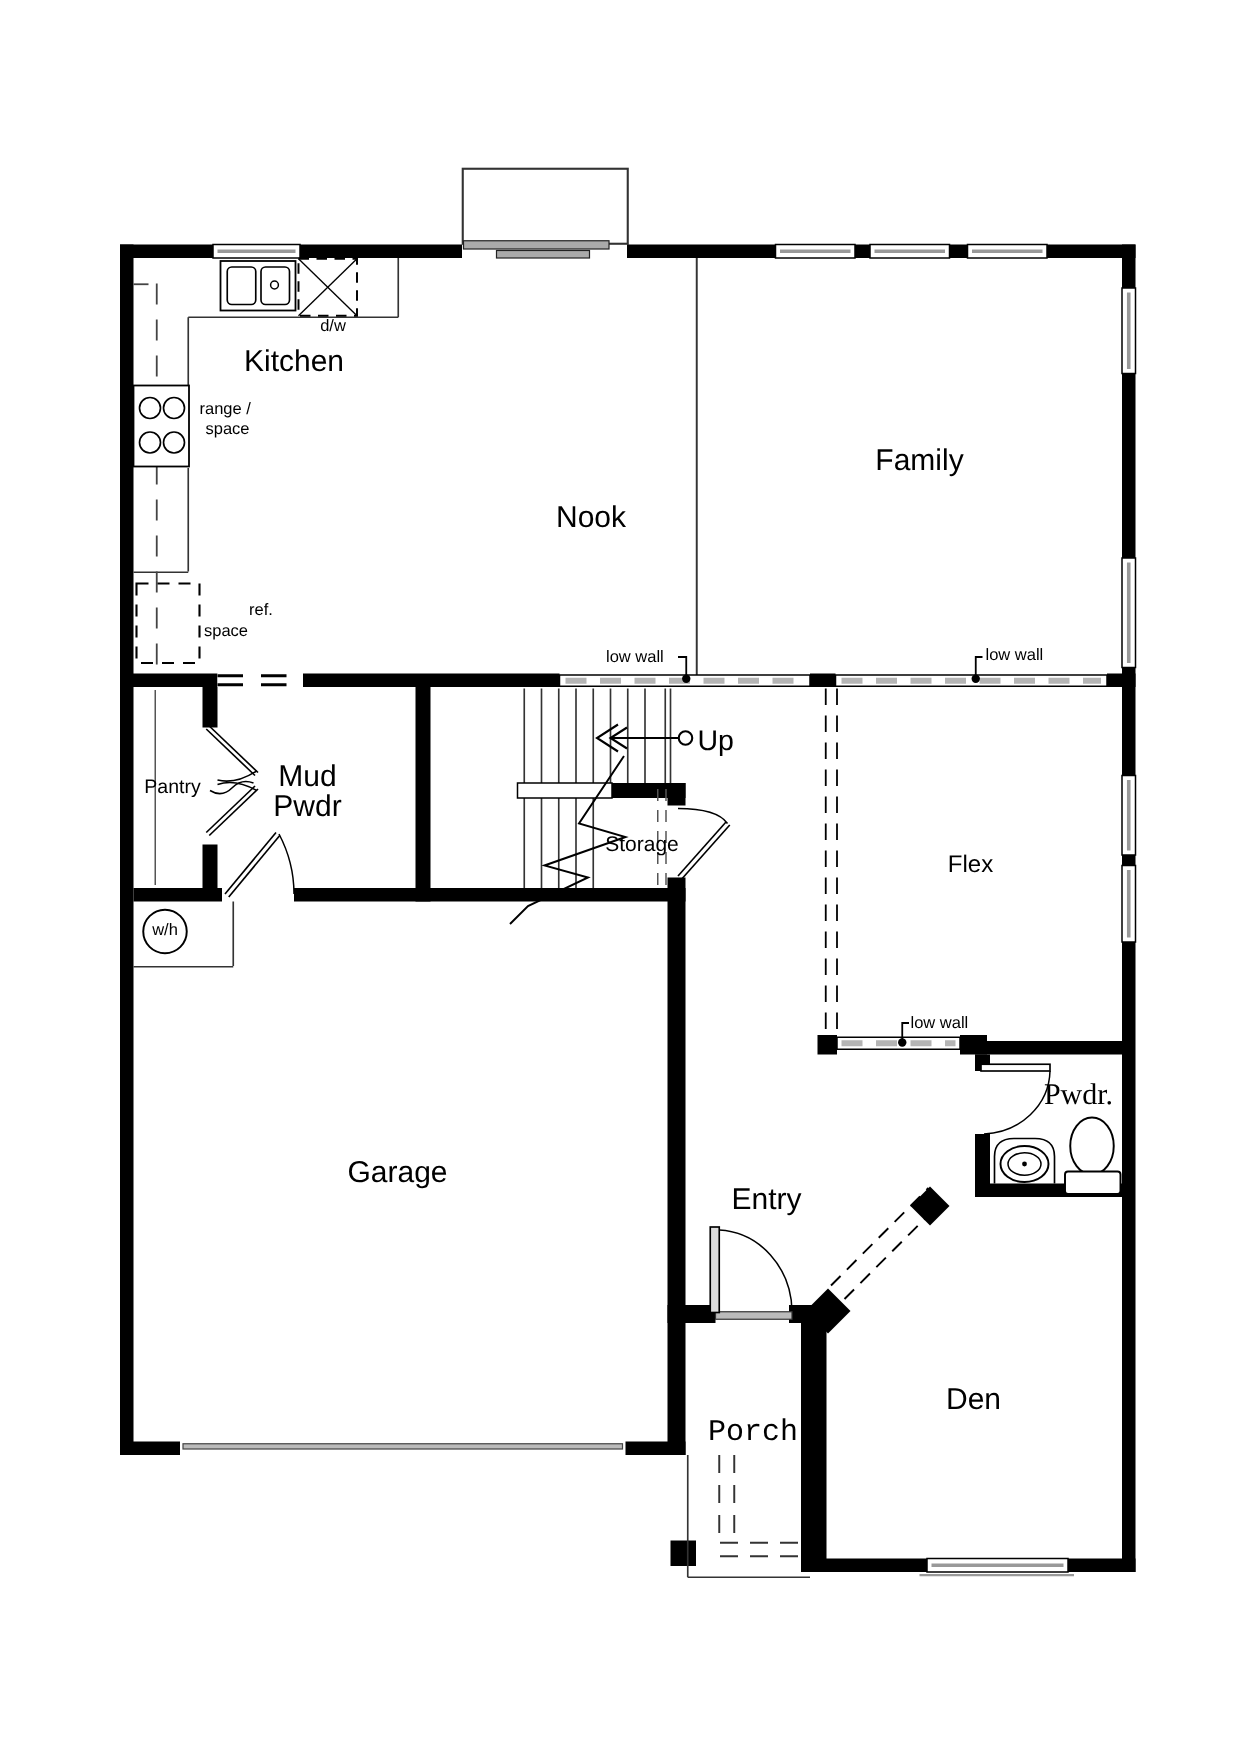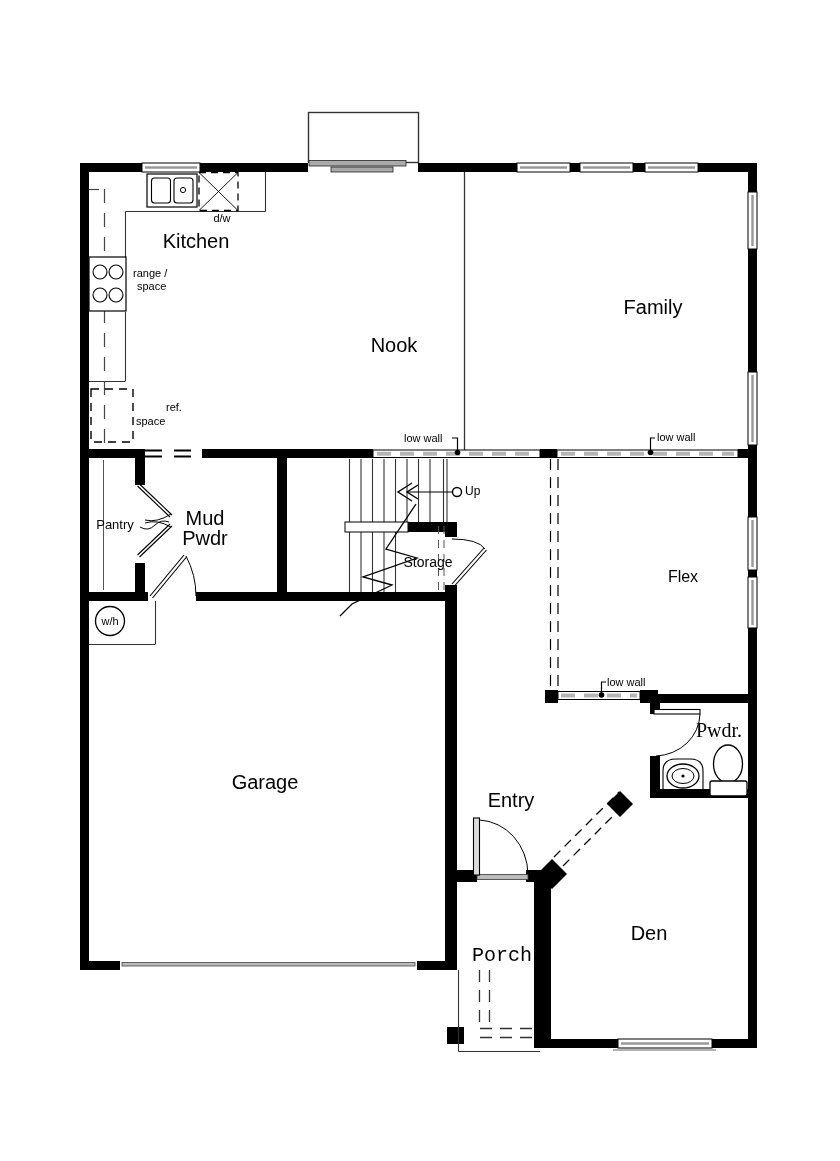--- a/index.html
+++ b/index.html
@@ -4,25 +4,25 @@
 <style>
   html,body{margin:0;padding:0;background:#ffffff;}
   .plan{
     position:relative;width:840px;height:1161px;background:#ffffff;
     font-family:"Liberation Sans", sans-serif;color:#000;overflow:hidden;
   }
   .plan svg{position:absolute;left:0;top:0;}
   .label{position:absolute;white-space:nowrap;color:#000;line-height:1.0;}
   .ctr{transform:translate(-50%,-50%);text-align:center;}
   .room{font-size:20px;}
-  .room-sm{font-size:16px;margin-left:36px;}
+  .room-sm{font-size:16px;}
   .room-xs{font-size:14px;}
   .pantry-sz{font-size:13px;}
   .note{font-size:11px;}
-  .note-md{font-size:12px;}
+  .note-md{font-size:19px;}
   .two-line span{display:block;}
 </style>
 </head>
 <body>
 
 <div class="plan">
 <svg width="840" height="1161" viewBox="0 0 840 1161">
 
   <g>
     <rect x="308.5" y="112.5" width="110" height="50" fill="#fff" stroke="#333" stroke-width="1.4"></rect>
@@ -289,21 +289,21 @@
     <line x1="458.5" y1="1051.5" x2="540" y2="1051.5" stroke-width="1.1"></line>
     <line x1="479.5" y1="970" x2="479.5" y2="1026" stroke-width="1.3" stroke-dasharray="12 8"></line>
     <line x1="489.5" y1="970" x2="489.5" y2="1026" stroke-width="1.3" stroke-dasharray="12 8"></line>
     <line x1="480" y1="1028.5" x2="534" y2="1028.5" stroke-width="1.3" stroke-dasharray="12 8"></line>
     <line x1="480" y1="1037.5" x2="534" y2="1037.5" stroke-width="1.3" stroke-dasharray="12 8"></line>
   </g>
 </svg>
 
   <div class="label room ctr" style="left:196px;top:241px;">Kitchen</div>
   <div class="label room ctr" style="left:394px;top:306px;margin-top:39px;">Nook</div>
-  <div class="label room ctr" style="left:613px;top:307px;margin-left:40px;">Family</div>
+  <div class="label room ctr" style="left:613px;top:307px;">Family</div>
   <div class="label pantry-sz ctr" style="left:115px;top:524px;">Pantry</div>
   <div class="label room ctr two-line" style="left:205px;top:528px;text-align:center;">
     <span>Mud</span>
     <span>Pwdr</span>
   </div>
   <div class="label room-xs ctr" style="left:428px;top:562px;">Storage</div>
   <div class="label room-sm ctr" style="left:647px;top:577px;">Flex</div>
   <div class="label room ctr" style="left:265px;top:782px;">Garage</div>
   <div class="label room ctr" style="left:511px;top:800px;">Entry</div>
   <div class="label room ctr" style="left:719px;top:730px;font-family:Liberation Serif, serif;">Pwdr.</div>

